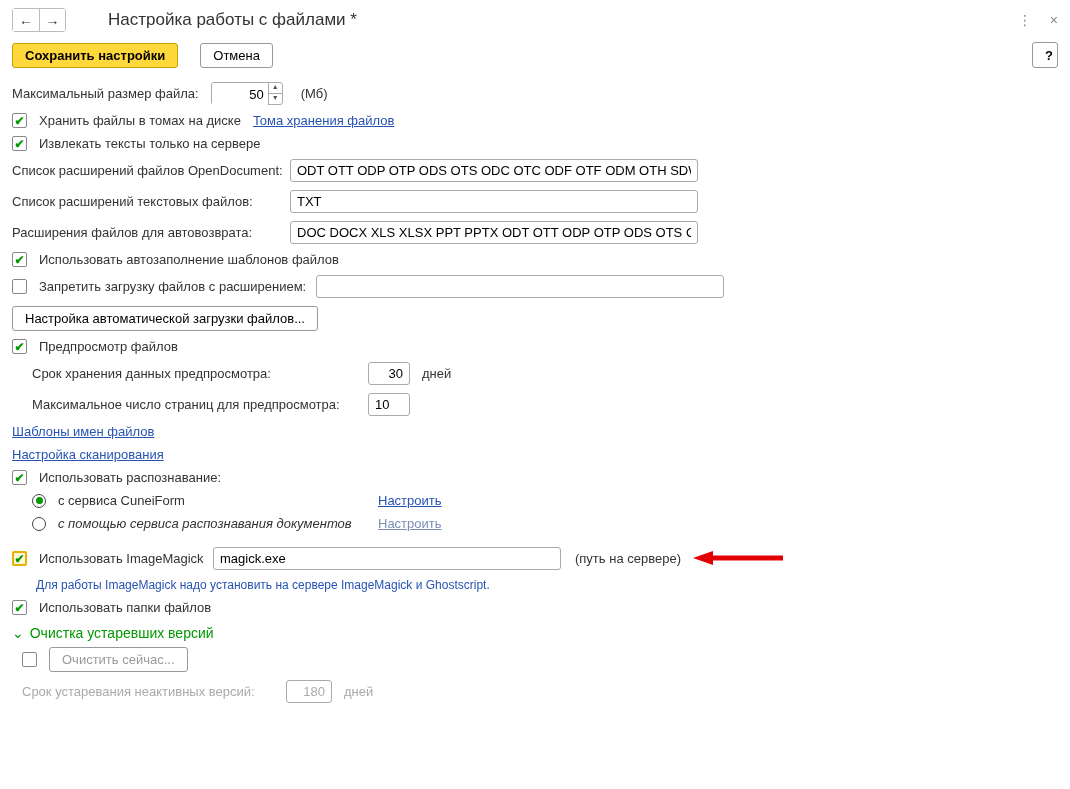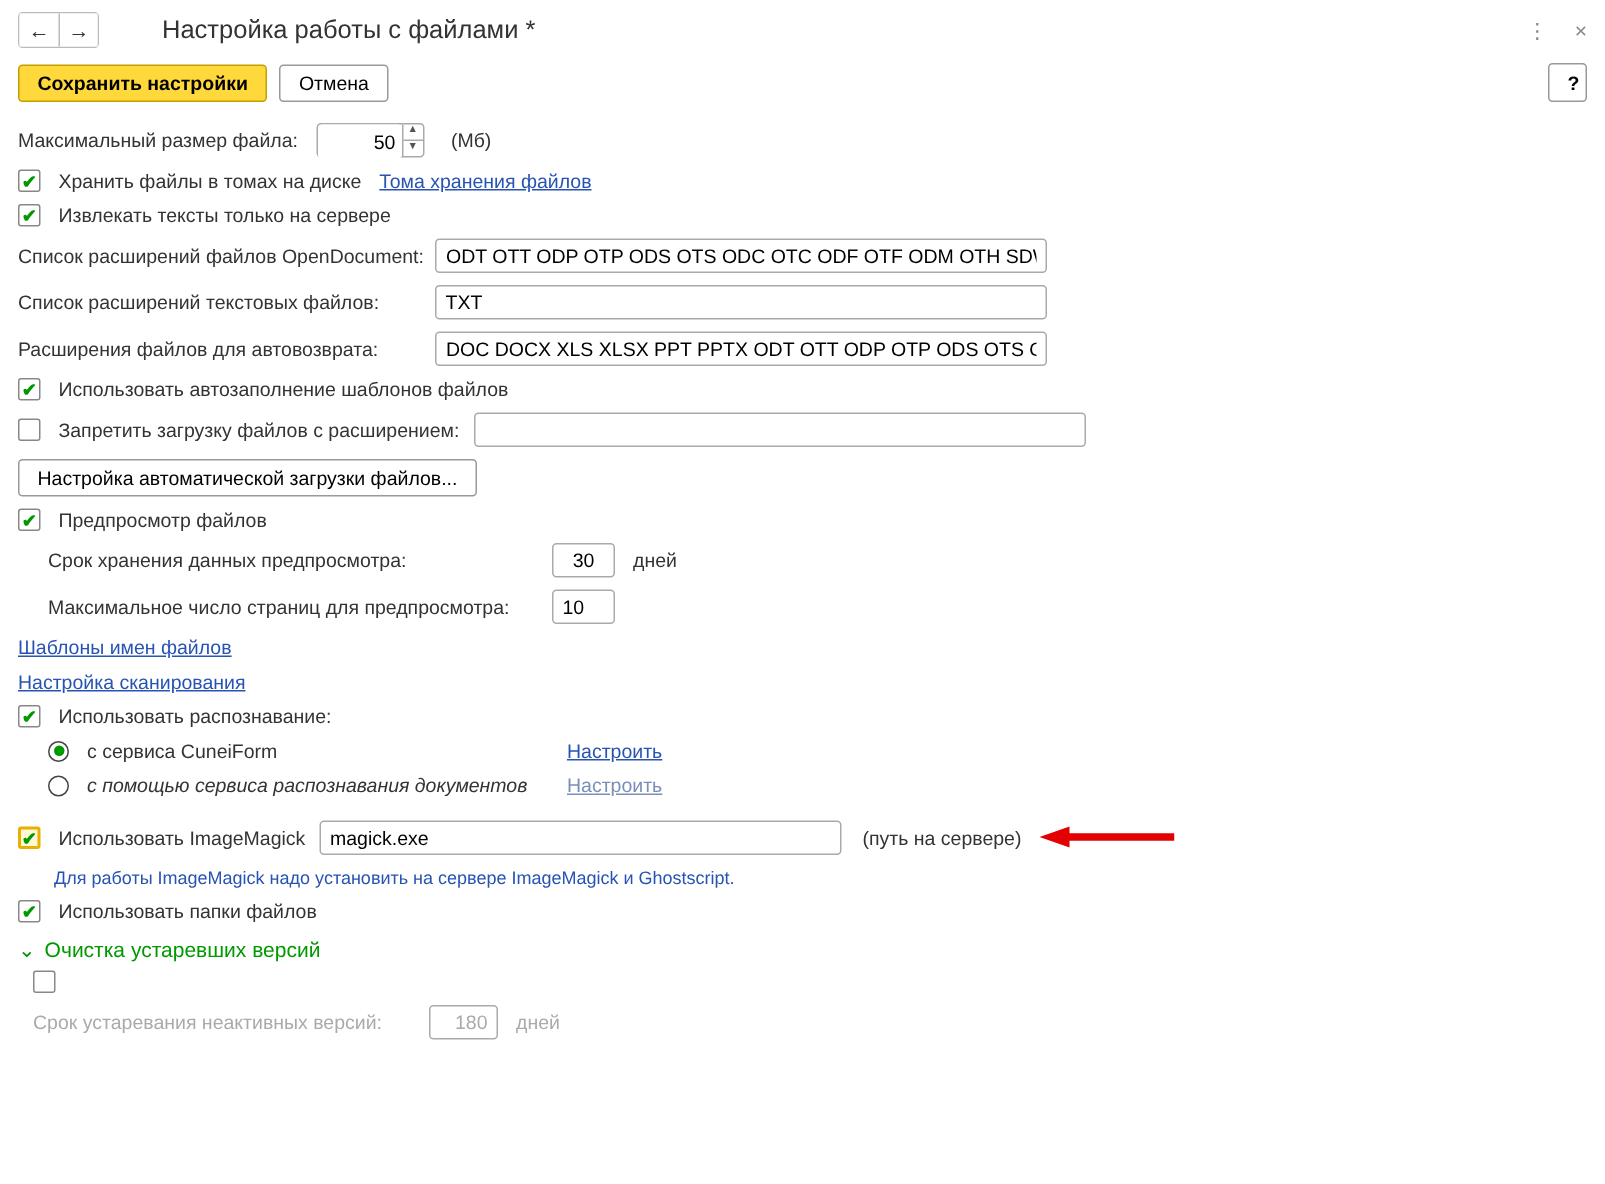--- a/index.html
+++ b/index.html
@@ -39,21 +39,21 @@
   }
   .top-right-icons {
     display: flex;
     gap: 18px;
     align-items: center;
     color: #888;
   }
   .top-right-icons span { cursor: pointer; font-size: 14px; }
   .action-row {
     display: flex;
-    gap: 8px;
+    gap: 22px;
     align-items: center;
     padding: 2px 0 10px 0;
   }
   .btn {
     border: 1px solid #999;
     border-radius: 3px;
     padding: 4px 12px;
     background: #fff;
     cursor: pointer;
     font-size: 13px;
@@ -243,21 +243,21 @@
   <button class="btn">Настройка автоматической загрузки файлов...</button>
 </div>
 
 <div class="row">
   <span class="checkbox checked"></span>
   <span class="lbl">Предпросмотр файлов</span>
 </div>
 
 <div class="row indent">
   <span class="lbl" style="width:330px;">Срок хранения данных предпросмотра:</span>
-  <input type="text" style="width: 42px; text-align: center;" value="30">
+  <input type="text" style="width: 42px; text-align: right;" value="30">
   <span class="lbl" style="margin-left:6px;">дней</span>
 </div>
 
 <div class="row indent">
   <span class="lbl" style="width:330px;">Максимальное число страниц для предпросмотра:</span>
   <input type="text" style="width: 42px; text-align: left;" value="10">
 </div>
 
 <div class="row">
   <span class="link">Шаблоны имен файлов</span>
@@ -303,19 +303,20 @@
   <span class="lbl">Использовать папки файлов</span>
 </div>
 
 <div class="section-collapse">
   <span>⌄</span>
   <span>Очистка устаревших версий</span>
 </div>
 
 <div class="row indent" style="padding-left:10px;">
   <span class="checkbox"></span>
+  <button class="btn disabled-btn">Очистить сейчас...</button>
 </div>
 
 <div class="row indent disabled-text" style="padding-left:10px;">
   <span class="lbl" style="width:258px;">Срок устаревания неактивных версий:</span>
   <input type="text" style="width: 46px; text-align: right; color: rgb(170, 170, 170);" value="180">
   <span class="lbl" style="margin-left:6px;">дней</span>
 </div>
 
 </body></html>

